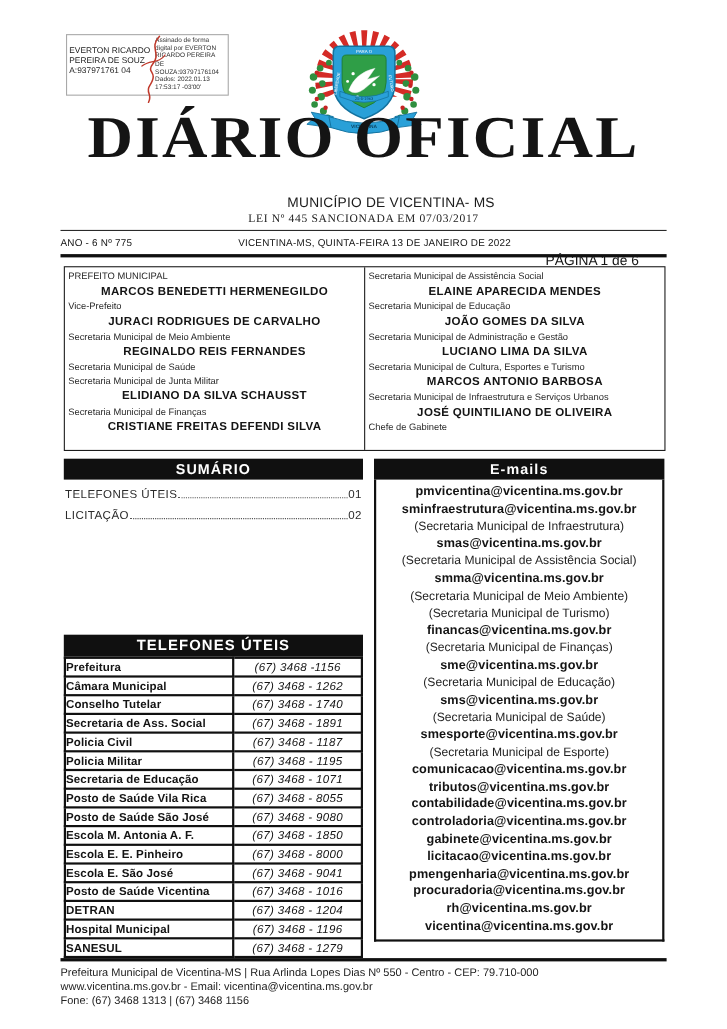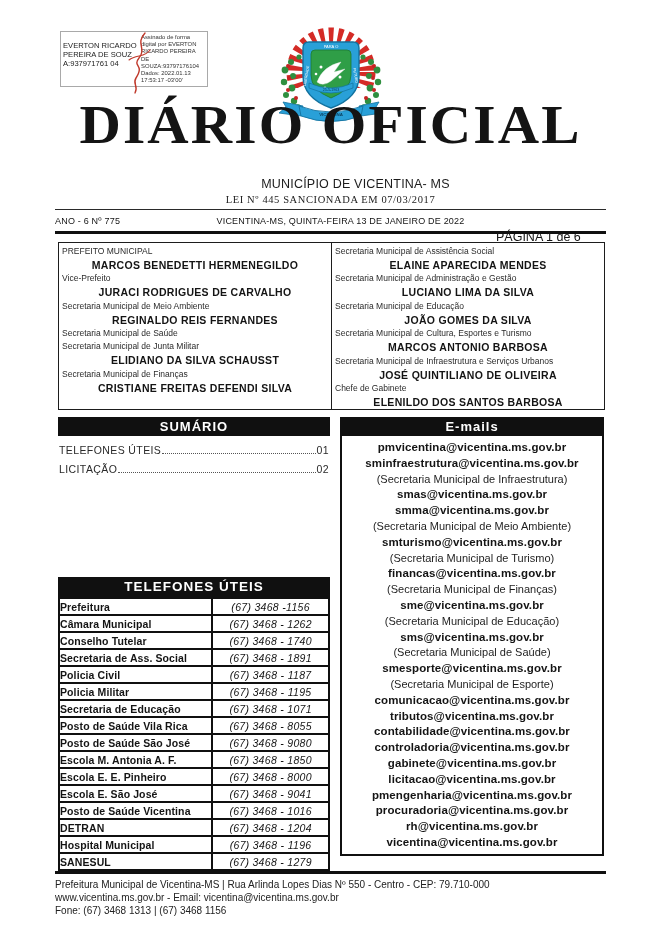--- a/index.html
+++ b/index.html
@@ -188,42 +188,41 @@
         </div>
       </div>
     <div class="off-col">
 
         <div>
           <div class="off-role">Secretaria Municipal de Assistência Social</div>
           <div class="off-name">ELAINE APARECIDA MENDES</div>
         </div>
 
         <div>
+          <div class="off-role">Secretaria Municipal de Educação</div>
+          <div class="off-name">JOÃO GOMES DA SILVA</div>
+        </div>
+
+        <div>
           <div class="off-role">Secretaria Municipal de Administração e Gestão</div>
           <div class="off-name">LUCIANO LIMA DA SILVA</div>
         </div>
 
         <div>
-          <div class="off-role">Secretaria Municipal de Educação</div>
-          <div class="off-name">JOÃO GOMES DA SILVA</div>
-        </div>
-
-        <div>
           <div class="off-role">Secretaria Municipal de Cultura, Esportes e Turismo</div>
           <div class="off-name">MARCOS ANTONIO BARBOSA</div>
         </div>
 
         <div>
           <div class="off-role">Secretaria Municipal de Infraestrutura e Serviços Urbanos</div>
           <div class="off-name">JOSÉ QUINTILIANO DE OLIVEIRA</div>
         </div>
 
         <div>
           <div class="off-role">Chefe de Gabinete</div>
-          <div class="off-name">ELENILDO DOS SANTOS BARBOSA</div>
         </div>
       </div>
   </div>
 
   <div class="sumario">
     <div class="bar">SUMÁRIO</div>
     <div class="sum-list">
 
         <div class="sum-item">
           <span>TELEFONES ÚTEIS</span>
@@ -244,26 +243,26 @@
     <div class="emails-body">
 
         <div class="em">pmvicentina@vicentina.ms.gov.br</div>
 
         <div class="em">sminfraestrutura@vicentina.ms.gov.br</div>
 
         <div class="cap">(Secretaria Municipal de Infraestrutura)</div>
 
         <div class="em">smas@vicentina.ms.gov.br</div>
 
+        <div class="cap">(Secretaria Municipal de Assistência Social)</div>
 
         <div class="em">smma@vicentina.ms.gov.br</div>
 
         <div class="cap">(Secretaria Municipal de Meio Ambiente)</div>
 
-        <div class="em">smturismo@vicentina.ms.gov.br</div>
 
         <div class="cap">(Secretaria Municipal de Turismo)</div>
 
         <div class="em">financas@vicentina.ms.gov.br</div>
 
         <div class="cap">(Secretaria Municipal de Finanças)</div>
 
         <div class="em">sme@vicentina.ms.gov.br</div>
 
         <div class="cap">(Secretaria Municipal de Educação)</div>

